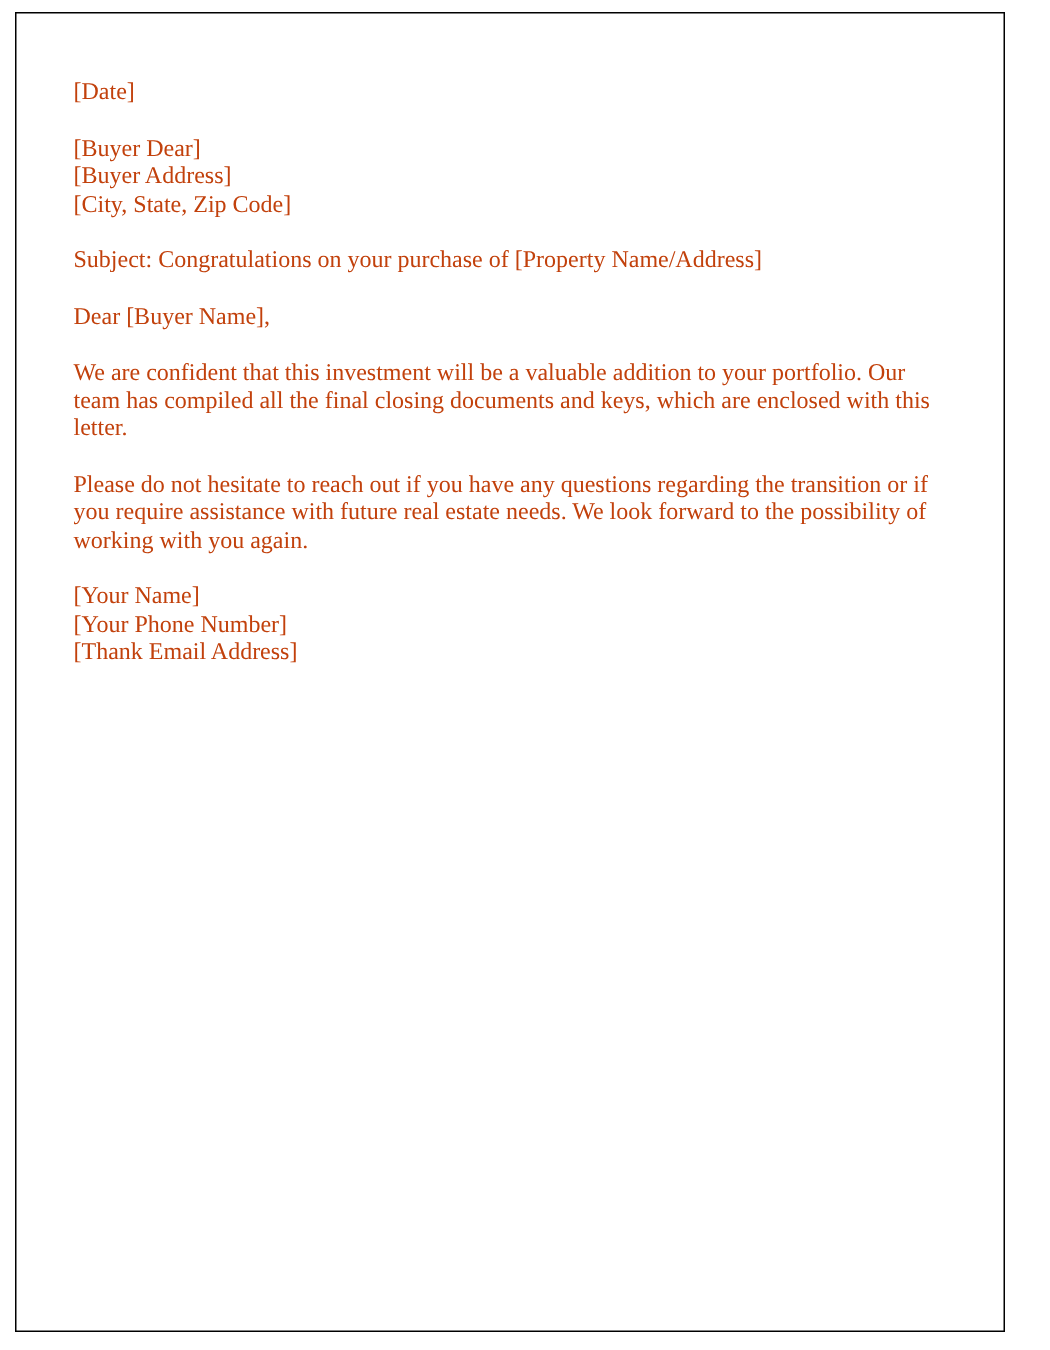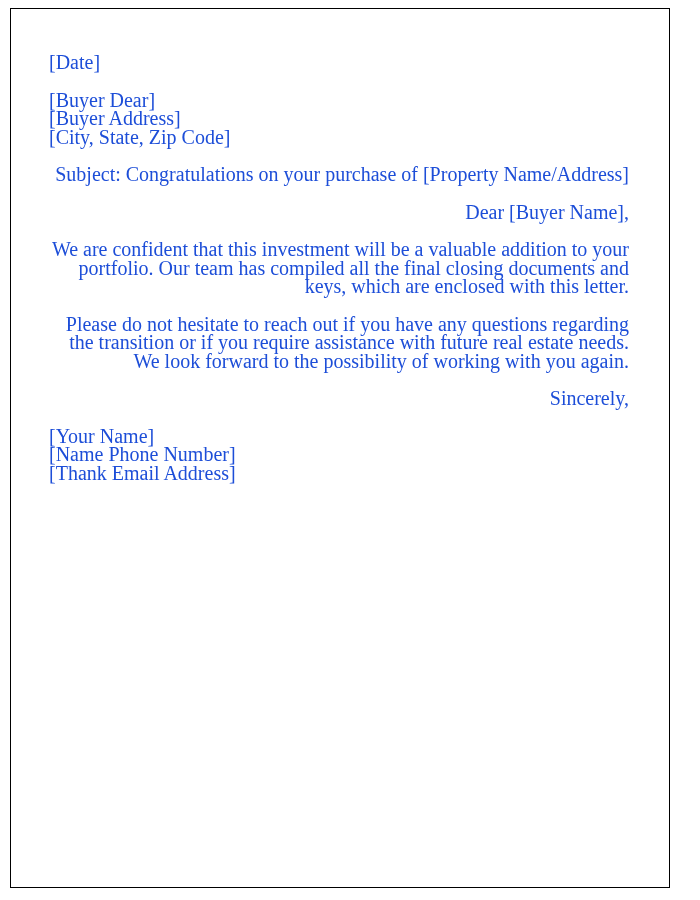--- a/index.html
+++ b/index.html
@@ -15,33 +15,32 @@
     left: 10px;
     top: 8px;
     width: 660px;
     height: 880px;
     background: #ffffff;
     border: 1.5px solid #000000;
     box-sizing: border-box;
   }
   .letter {
     padding: 44px 40px 0 38px;
-    color: #1d4ed8;
-    font-size: 20px;
+    color: #c2410c;
+    font-size: 16px;
     line-height: 18.5px;
   }
   .block {
     margin: 0 0 19px 0;
   }
   .line {
     margin: 0;
   }
   p {
     margin: 0 0 19px 0;
-    text-align: right;
   }
 </style>
 </head>
 <body>
 
 <div class="page">
   <div class="letter">
 
     <div class="block">
       <div class="line">[Date]</div>
@@ -55,22 +54,21 @@
 
     <p>Subject: Congratulations on your purchase of [Property Name/Address]</p>
 
     <p>Dear [Buyer Name],</p>
 
 
     <p>We are confident that this investment will be a valuable addition to your portfolio. Our team has compiled all the final closing documents and keys, which are enclosed with this letter.</p>
 
     <p>Please do not hesitate to reach out if you have any questions regarding the transition or if you require assistance with future real estate needs. We look forward to the possibility of working with you again.</p>
 
-    <p>Sincerely,</p>
 
     <div class="block">
       <div class="line">[Your Name]</div>
-      <div class="line">[Name Phone Number]</div>
+      <div class="line">[Your Phone Number]</div>
       <div class="line">[Thank Email Address]</div>
     </div>
 
   </div>
 </div>
 
 </body></html>

